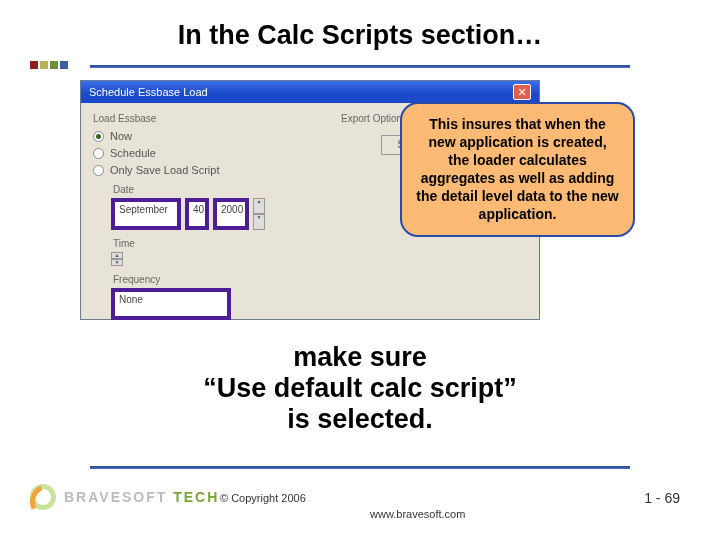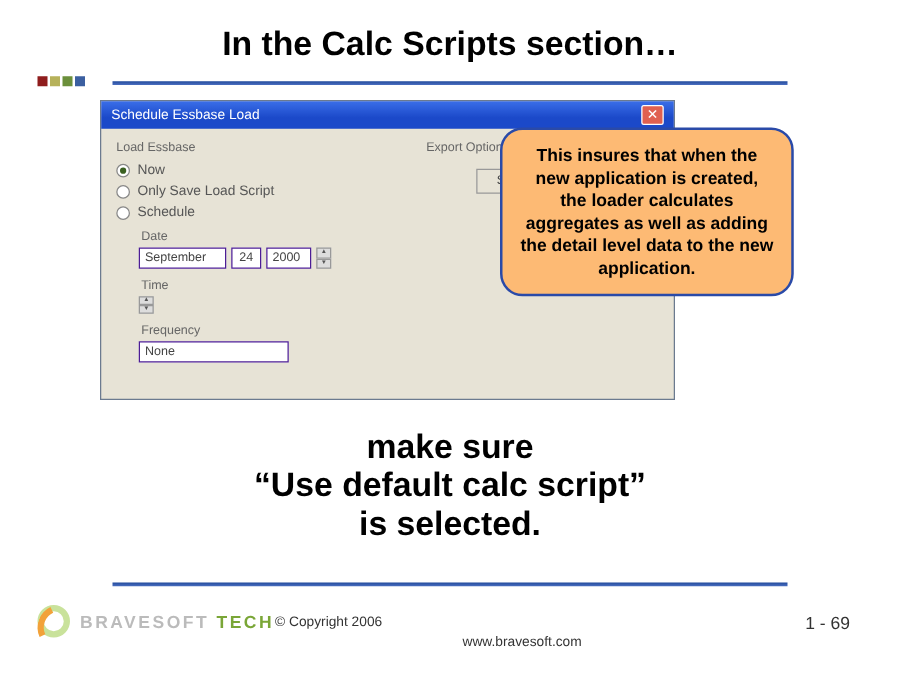--- a/index.html
+++ b/index.html
@@ -113,25 +113,25 @@
     margin-left: 20px;
   }
   .field-row {
     display: flex;
     gap: 4px;
     margin-left: 18px;
     margin-bottom: 4px;
   }
   .field {
     background: #fff;
-    border: 1px solid #4c1d95;
+    border: 4px solid #4c1d95;
     padding: 1px 4px;
     font-size: 10px;
     color: #444;
-    height: 17px;
+    height: 32px;
     line-height: 14px;
   }
   .spin {
     width: 12px;
     display: flex;
     flex-direction: column;
   }
   .spin div {
     flex: 1;
     background: #ddd;
@@ -276,31 +276,31 @@
   </div>
   <div class="body">
     <div class="grp-label">Load Essbase</div>
 
     <div class="radio-row">
       <span class="radio checked"></span>
       <span>Now</span>
     </div>
     <div class="radio-row">
       <span class="radio"></span>
-      <span>Only Save Load Script</span>
+      <span>Schedule</span>
     </div>
     <div class="radio-row">
       <span class="radio"></span>
-      <span>Schedule</span>
+      <span>Only Save Load Script</span>
     </div>
 
     <div class="sub-label">Date</div>
     <div class="field-row">
       <div class="field" style="width:70px">September</div>
-      <div class="field" style="width:24px;text-align:center">24</div>
+      <div class="field" style="width:24px;text-align:center">40</div>
       <div class="field" style="width:36px">2000</div>
       <div class="spin">
           <div>▲</div>
           <div>▼</div>
         </div>
     </div>
 
     <div class="sub-label">Time</div>
     <div class="field-row">
       <div class="spin">

